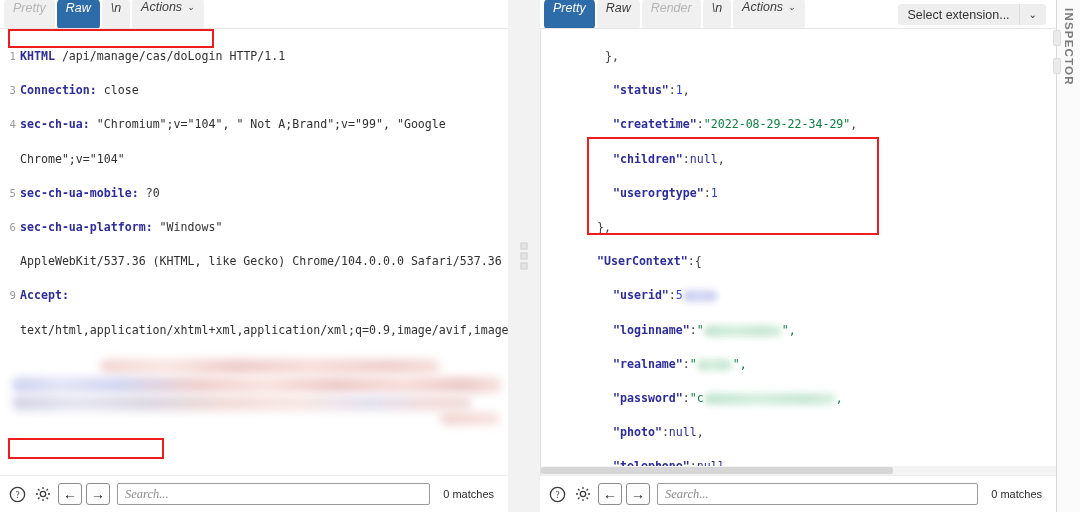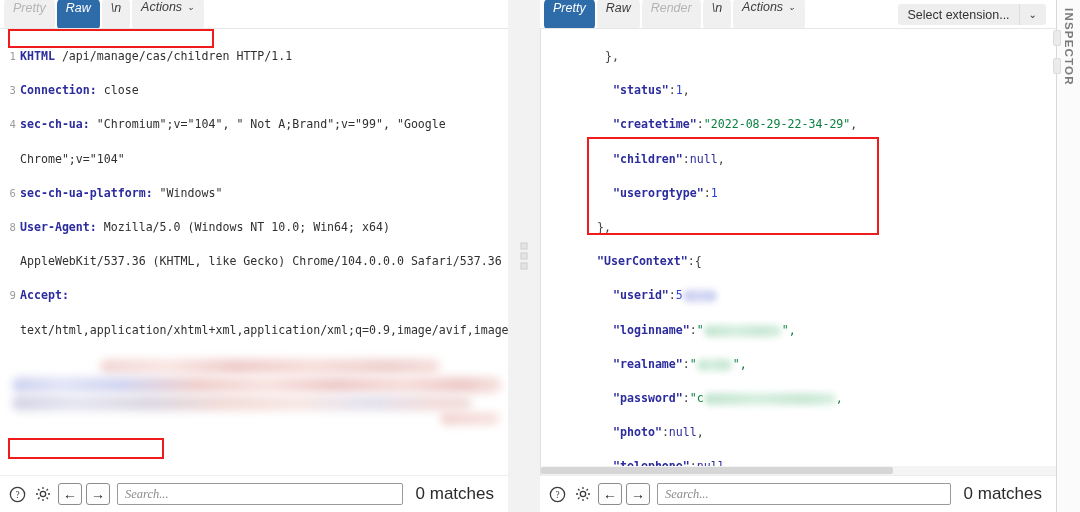--- a/index.html
+++ b/index.html
@@ -145,21 +145,21 @@
     flex: 1; height: 22px;
     border: 1px solid #9a9a9a; border-radius: 2px;
     background: #ffffff;
     display: flex; align-items: center;
     padding: 0 7px;
     font-size: 12.5px; font-style: italic; color: #8d8d8d;
     font-family: "Liberation Serif", serif;
     margin: 0 3px;
   }
   .matches {
-    font-size: 17px; color: #2b2b2b;
+    font-size: 11px; color: #2b2b2b;
     padding: 0 8px 0 6px; white-space: nowrap;
   }
 
   
   .hscroll { position: absolute; left: 0; right: 0; bottom: 0; height: 9px; background: #f4f4f4; }
   .hscroll .thumb { position: absolute; left: 0; top: 1px; height: 7px; background: #d6d6d6; border-radius: 2px; }
 
   
   .splitdots { position: absolute; left: 50%; top: 50%; transform: translate(-50%,-50%);
                display: flex; flex-direction: column; gap: 3px; }
@@ -186,26 +186,26 @@
 
     <div class="toolbar">
       <div class="tabbtn dim">Pretty</div>
       <div class="tabbtn sel">Raw</div>
       <div class="tabbtn">\n</div>
       <div class="tabbtn"><span>Actions</span><span class="caret">⌄</span></div>
     </div>
 
     <div class="codewrap">
       <div class="code" id="left-code">
-<div class="row"><span class="ln">1</span><span class="hdr">KHTML</span><span class="val"> </span><span class="val">/api/manage/cas/children</span><span class="val"> </span><span class="val">HTTP/1.1</span></div>
+<div class="row"><span class="ln">1</span><span class="hdr">KHTML</span><span class="val"> </span><span class="val">/api/manage/cas/doLogin</span><span class="val"> </span><span class="val">HTTP/1.1</span></div>
 <div class="row"><span class="ln">3</span><span class="hdr">Connection:</span><span class="val"> close</span></div>
 <div class="row"><span class="ln">4</span><span class="hdr">sec-ch-ua:</span><span class="val"> "Chromium";v="104", " Not A;Brand";v="99", "Google</span></div>
 <div class="row"><span class="ln"></span><span class="cont">Chrome";v="104"</span></div>
+<div class="row"><span class="ln">5</span><span class="hdr">sec-ch-ua-mobile:</span><span class="val"> ?0</span></div>
 <div class="row"><span class="ln">6</span><span class="hdr">sec-ch-ua-platform:</span><span class="val"> "Windows"</span></div>
-<div class="row"><span class="ln">8</span><span class="hdr">User-Agent:</span><span class="val"> Mozilla/5.0 (Windows NT 10.0; Win64; x64)</span></div>
 <div class="row"><span class="ln"></span><span class="cont">AppleWebKit/537.36 (KHTML, like Gecko) Chrome/104.0.0.0 Safari/537.36</span></div>
 <div class="row"><span class="ln">9</span><span class="hdr">Accept:</span><span class="val"></span></div>
 <div class="row"><span class="ln"></span><span class="cont">text/html,application/xhtml+xml,application/xml;q=0.9,image/avif,image/</span></div>
 
 
 
 
 
 
 

